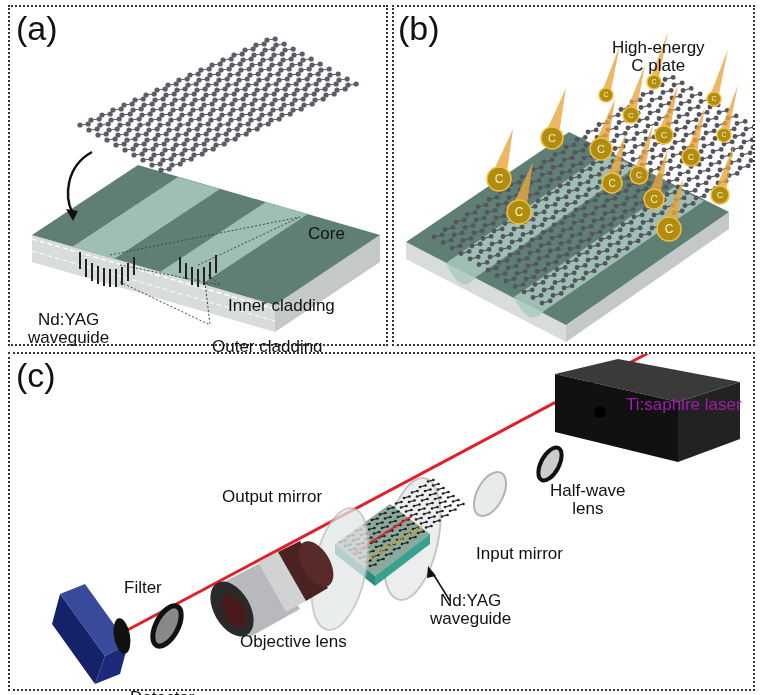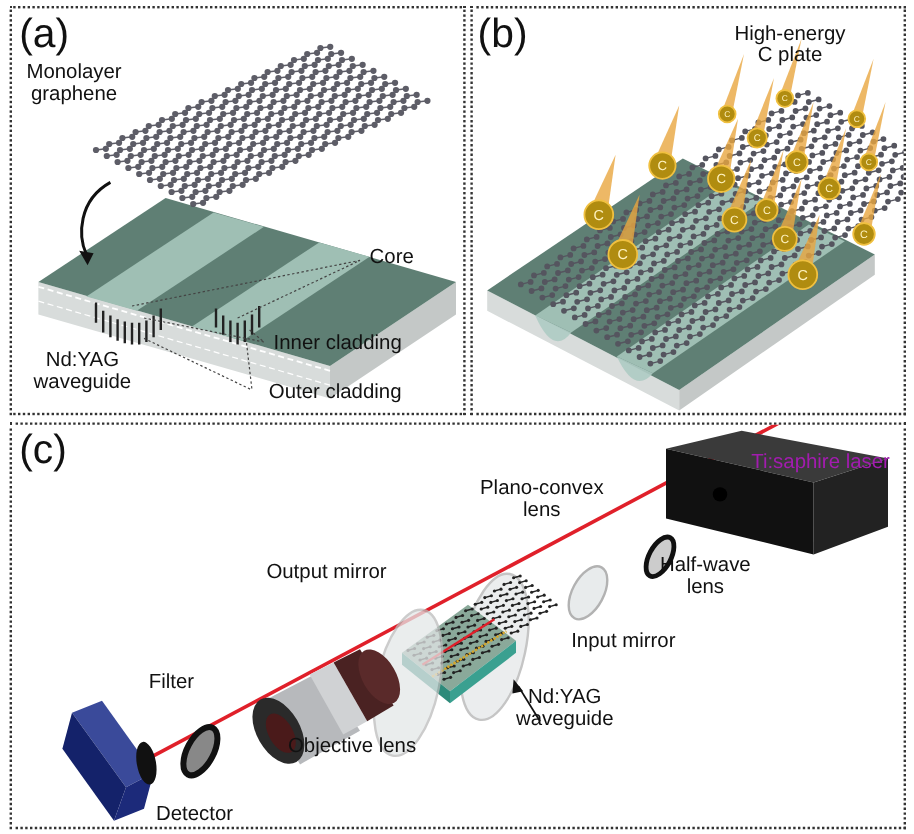--- a/index.html
+++ b/index.html
@@ -3,21 +3,21 @@
 <meta charset="utf-8">
 <style>
   html, body { margin: 0; padding: 0; background: #ffffff; }
   body { width: 762px; height: 695px; position: relative; overflow: hidden;
          font-family: "Liberation Sans", sans-serif; color: #111; }
   .panel { position: absolute; border: 2px dotted #333; box-sizing: border-box; background: #fff; }
   #panel-a { left: 8px; top: 5px; width: 380px; height: 341px; }
   #panel-b { left: 392px; top: 5px; width: 363px; height: 341px; }
   #panel-c { left: 8px; top: 352px; width: 747px; height: 339px; }
   .plabel { position: absolute; font-size: 34px; line-height: 1; }
-  .lbl { position: absolute; font-size: 17px; line-height: 18px; white-space: nowrap; }
+  .lbl { position: absolute; font-size: 17px; line-height: 18px; white-space: nowrap; margin-top: 20px; }
   .lbl.center { text-align: center; }
   svg { position: absolute; left: 0; top: 0; }
 </style>
 </head>
 <body>
 
 <div class="panel" id="panel-a">
   <div class="plabel" style="left:6px;top:4px;">(a)</div>
   <svg width="376" height="337">
 
@@ -602,27 +602,23 @@
         <circle cx="320" cy="68" r="2.6" fill="#55555f"></circle>
         <circle cx="328.2" cy="67" r="2.6" fill="#55555f"></circle>
         <line x1="329" y1="73" x2="337.2" y2="72" stroke="#55555f" stroke-width="1.2"></line>
         <circle cx="329" cy="73" r="2.6" fill="#55555f"></circle>
         <circle cx="337.2" cy="72" r="2.6" fill="#55555f"></circle>
         <line x1="338" y1="78" x2="346.2" y2="77" stroke="#55555f" stroke-width="1.2"></line>
         <circle cx="338" cy="78" r="2.6" fill="#55555f"></circle>
         <circle cx="346.2" cy="77" r="2.6" fill="#55555f"></circle>
       </g>
   </svg>
-  <div class="lbl center" style="left:12px;top:44px;font-size:17px;">
-    <div>Monolayer</div>
-    <div>graphene</div>
-  </div>
   <div class="lbl" style="left:298px;top:198px;">Core</div>
   <div class="lbl" style="left:218px;top:270px;">Inner cladding</div>
-  <div class="lbl" style="left:214px;top:311px;">Outer cladding</div>
+  <div class="lbl" style="left:202px;top:311px;">Outer cladding</div>
   <div class="lbl center" style="left:18px;top:284px;">
     <div>Nd:YAG</div>
     <div>waveguide</div>
   </div>
 </div>
 
 <div class="panel" id="panel-b">
   <div class="plabel" style="left:4px;top:4px;">(b)</div>
   <svg width="359" height="337">
     <polygon points="12,235 172,318 172,335 12,252" fill="#d8dcdb"></polygon>
@@ -1847,24 +1843,20 @@
     <ellipse cx="157" cy="272" rx="11" ry="22" transform="rotate(28 157 272)" fill="#888" stroke="#111" stroke-width="5"></ellipse>
 
     <g>
       <polygon points="50,240 75,230 118,290 95,302" fill="#3a4a9a"></polygon>
       <polygon points="50,240 95,302 85,330 42,270" fill="#14226a"></polygon>
       <polygon points="95,302 118,290 110,320 85,330" fill="#1c2a7a"></polygon>
       <ellipse cx="112" cy="282" rx="8" ry="18" transform="rotate(-10 112 282)" fill="#111"></ellipse>
     </g>
   </svg>
   <div class="lbl" style="left:616px;top:22px;color:#a21caf;">Ti:saphire laser</div>
-  <div class="lbl center" style="left:390px;top:44px;">
-    <div>Plano-convex</div>
-    <div>lens</div>
-  </div>
   <div class="lbl center" style="left:540px;top:108px;text-align:center;">
     <div>Half-wave</div>
     <div>lens</div>
   </div>
   <div class="lbl" style="left:212px;top:114px;">Output mirror</div>
   <div class="lbl" style="left:466px;top:171px;">Input mirror</div>
   <div class="lbl center" style="left:420px;top:218px;">
     <div>Nd:YAG</div>
     <div>waveguide</div>
   </div>

